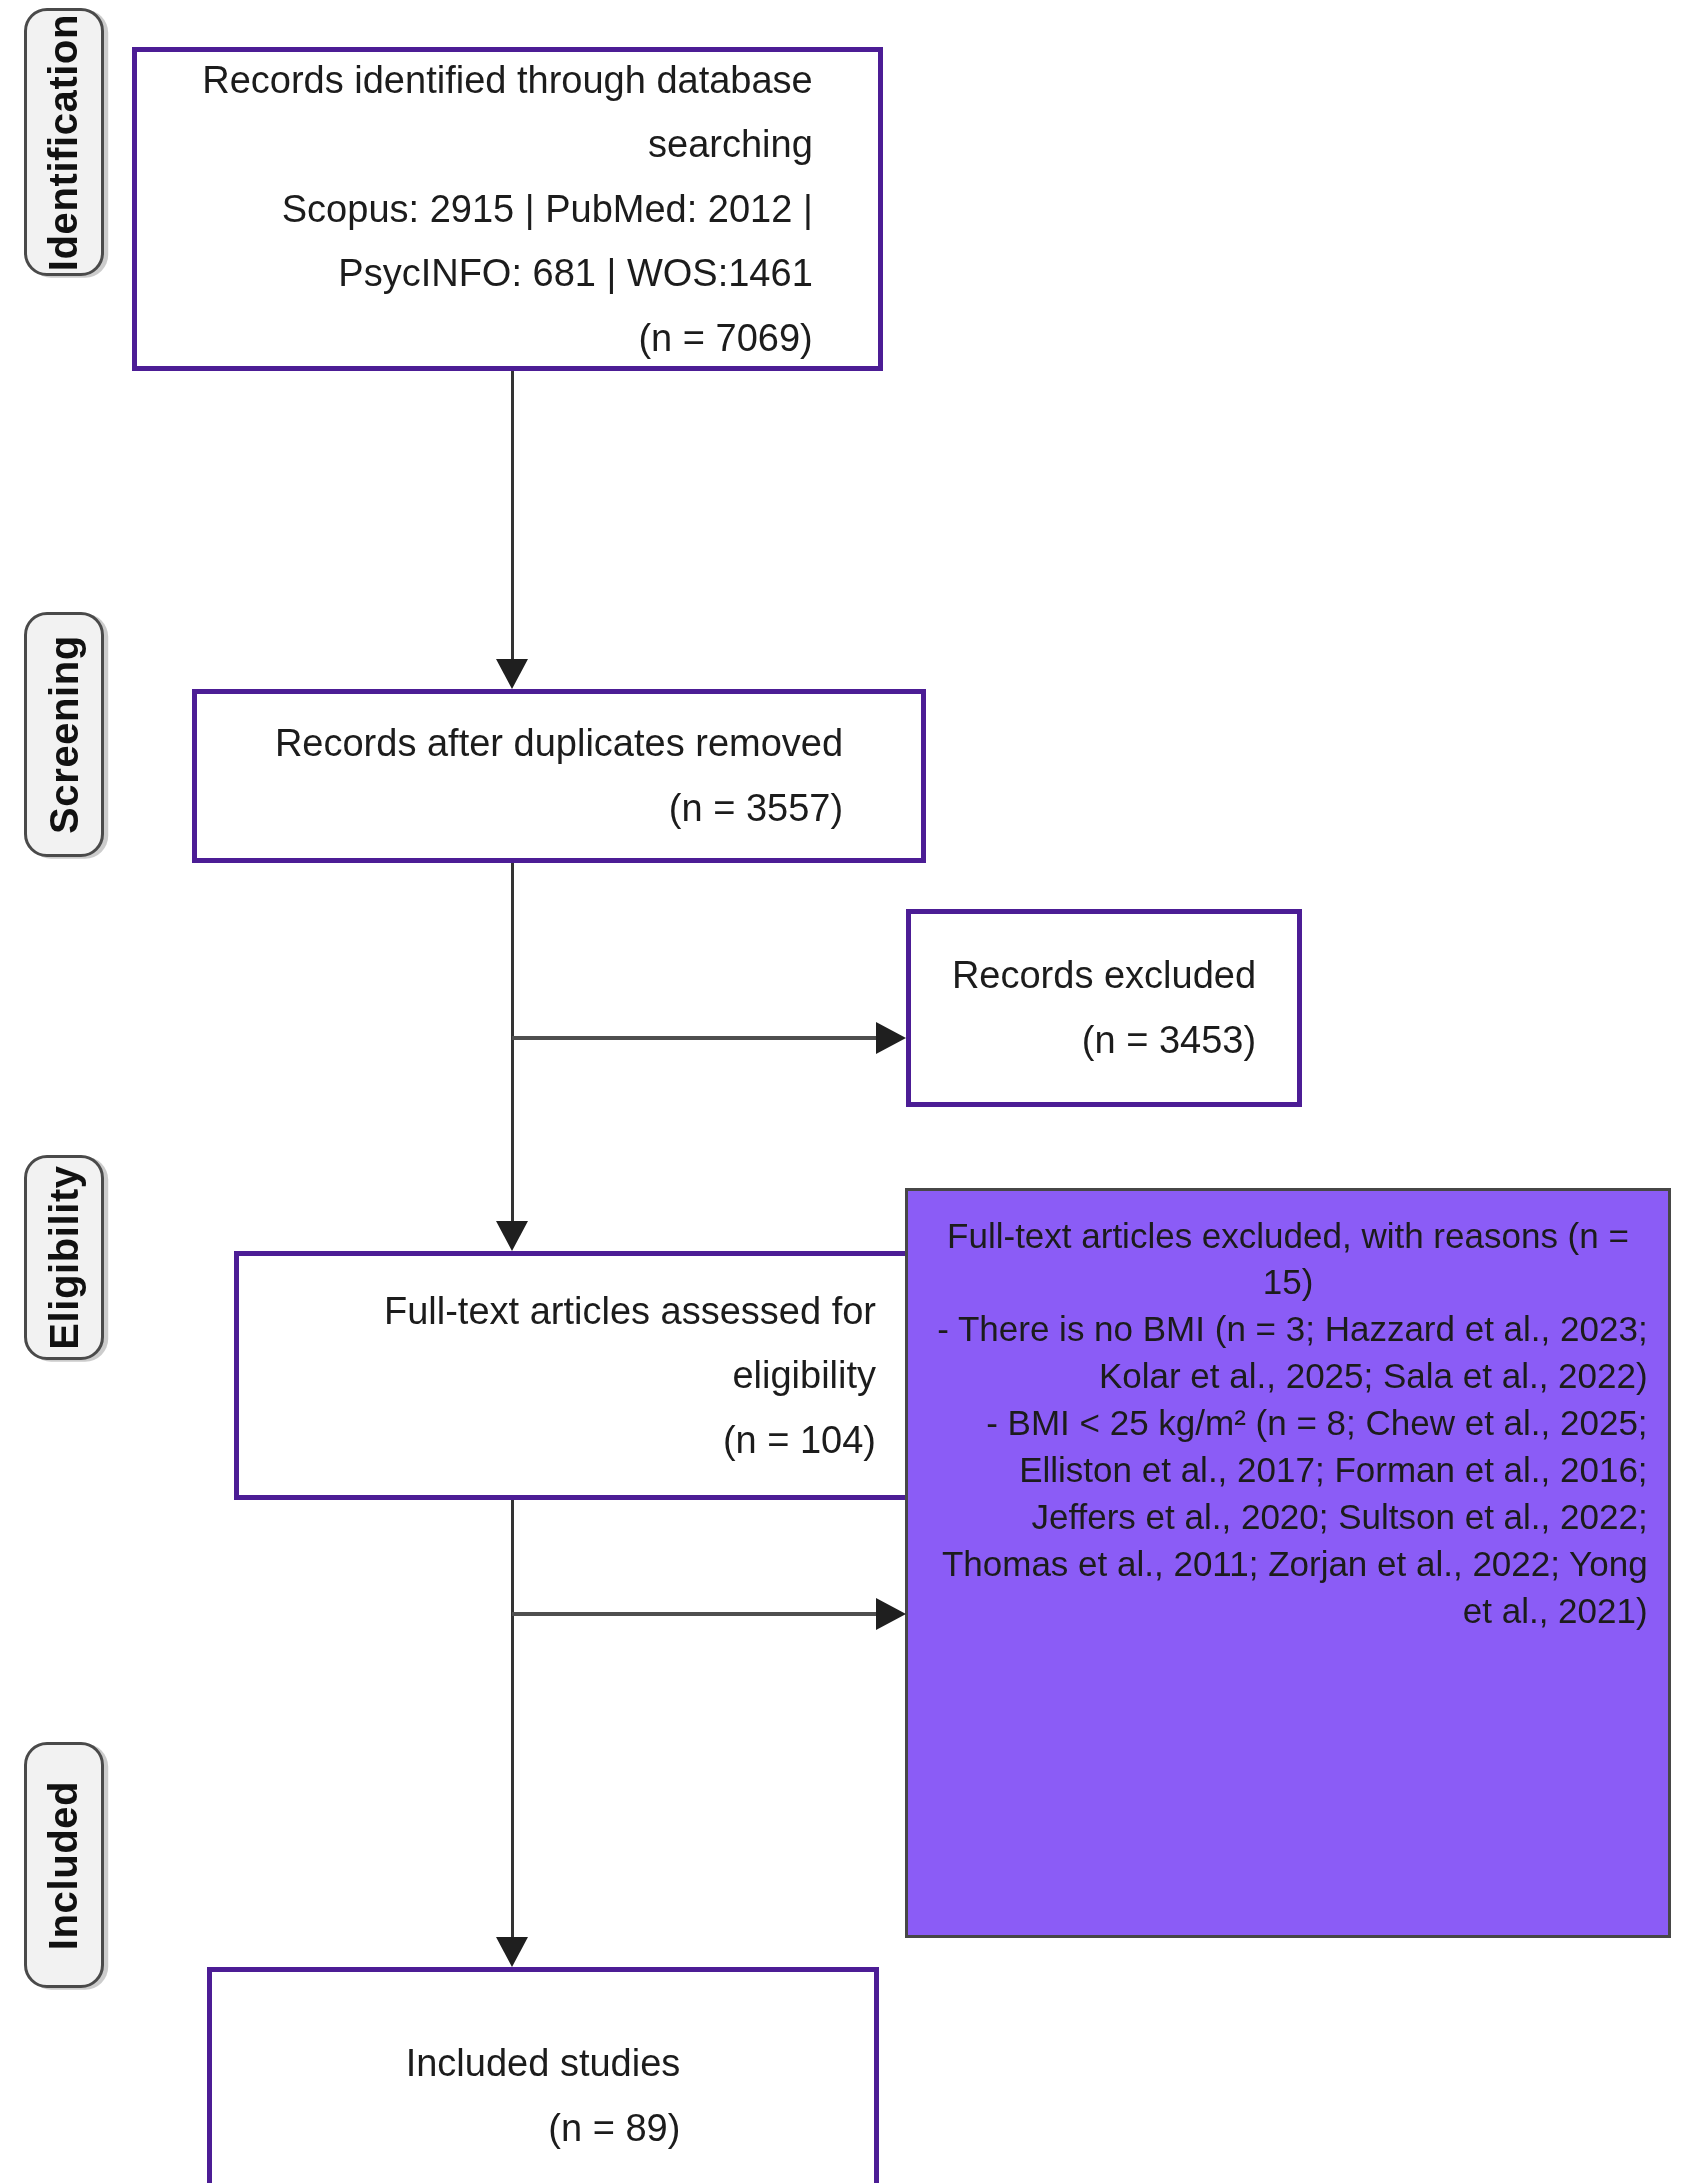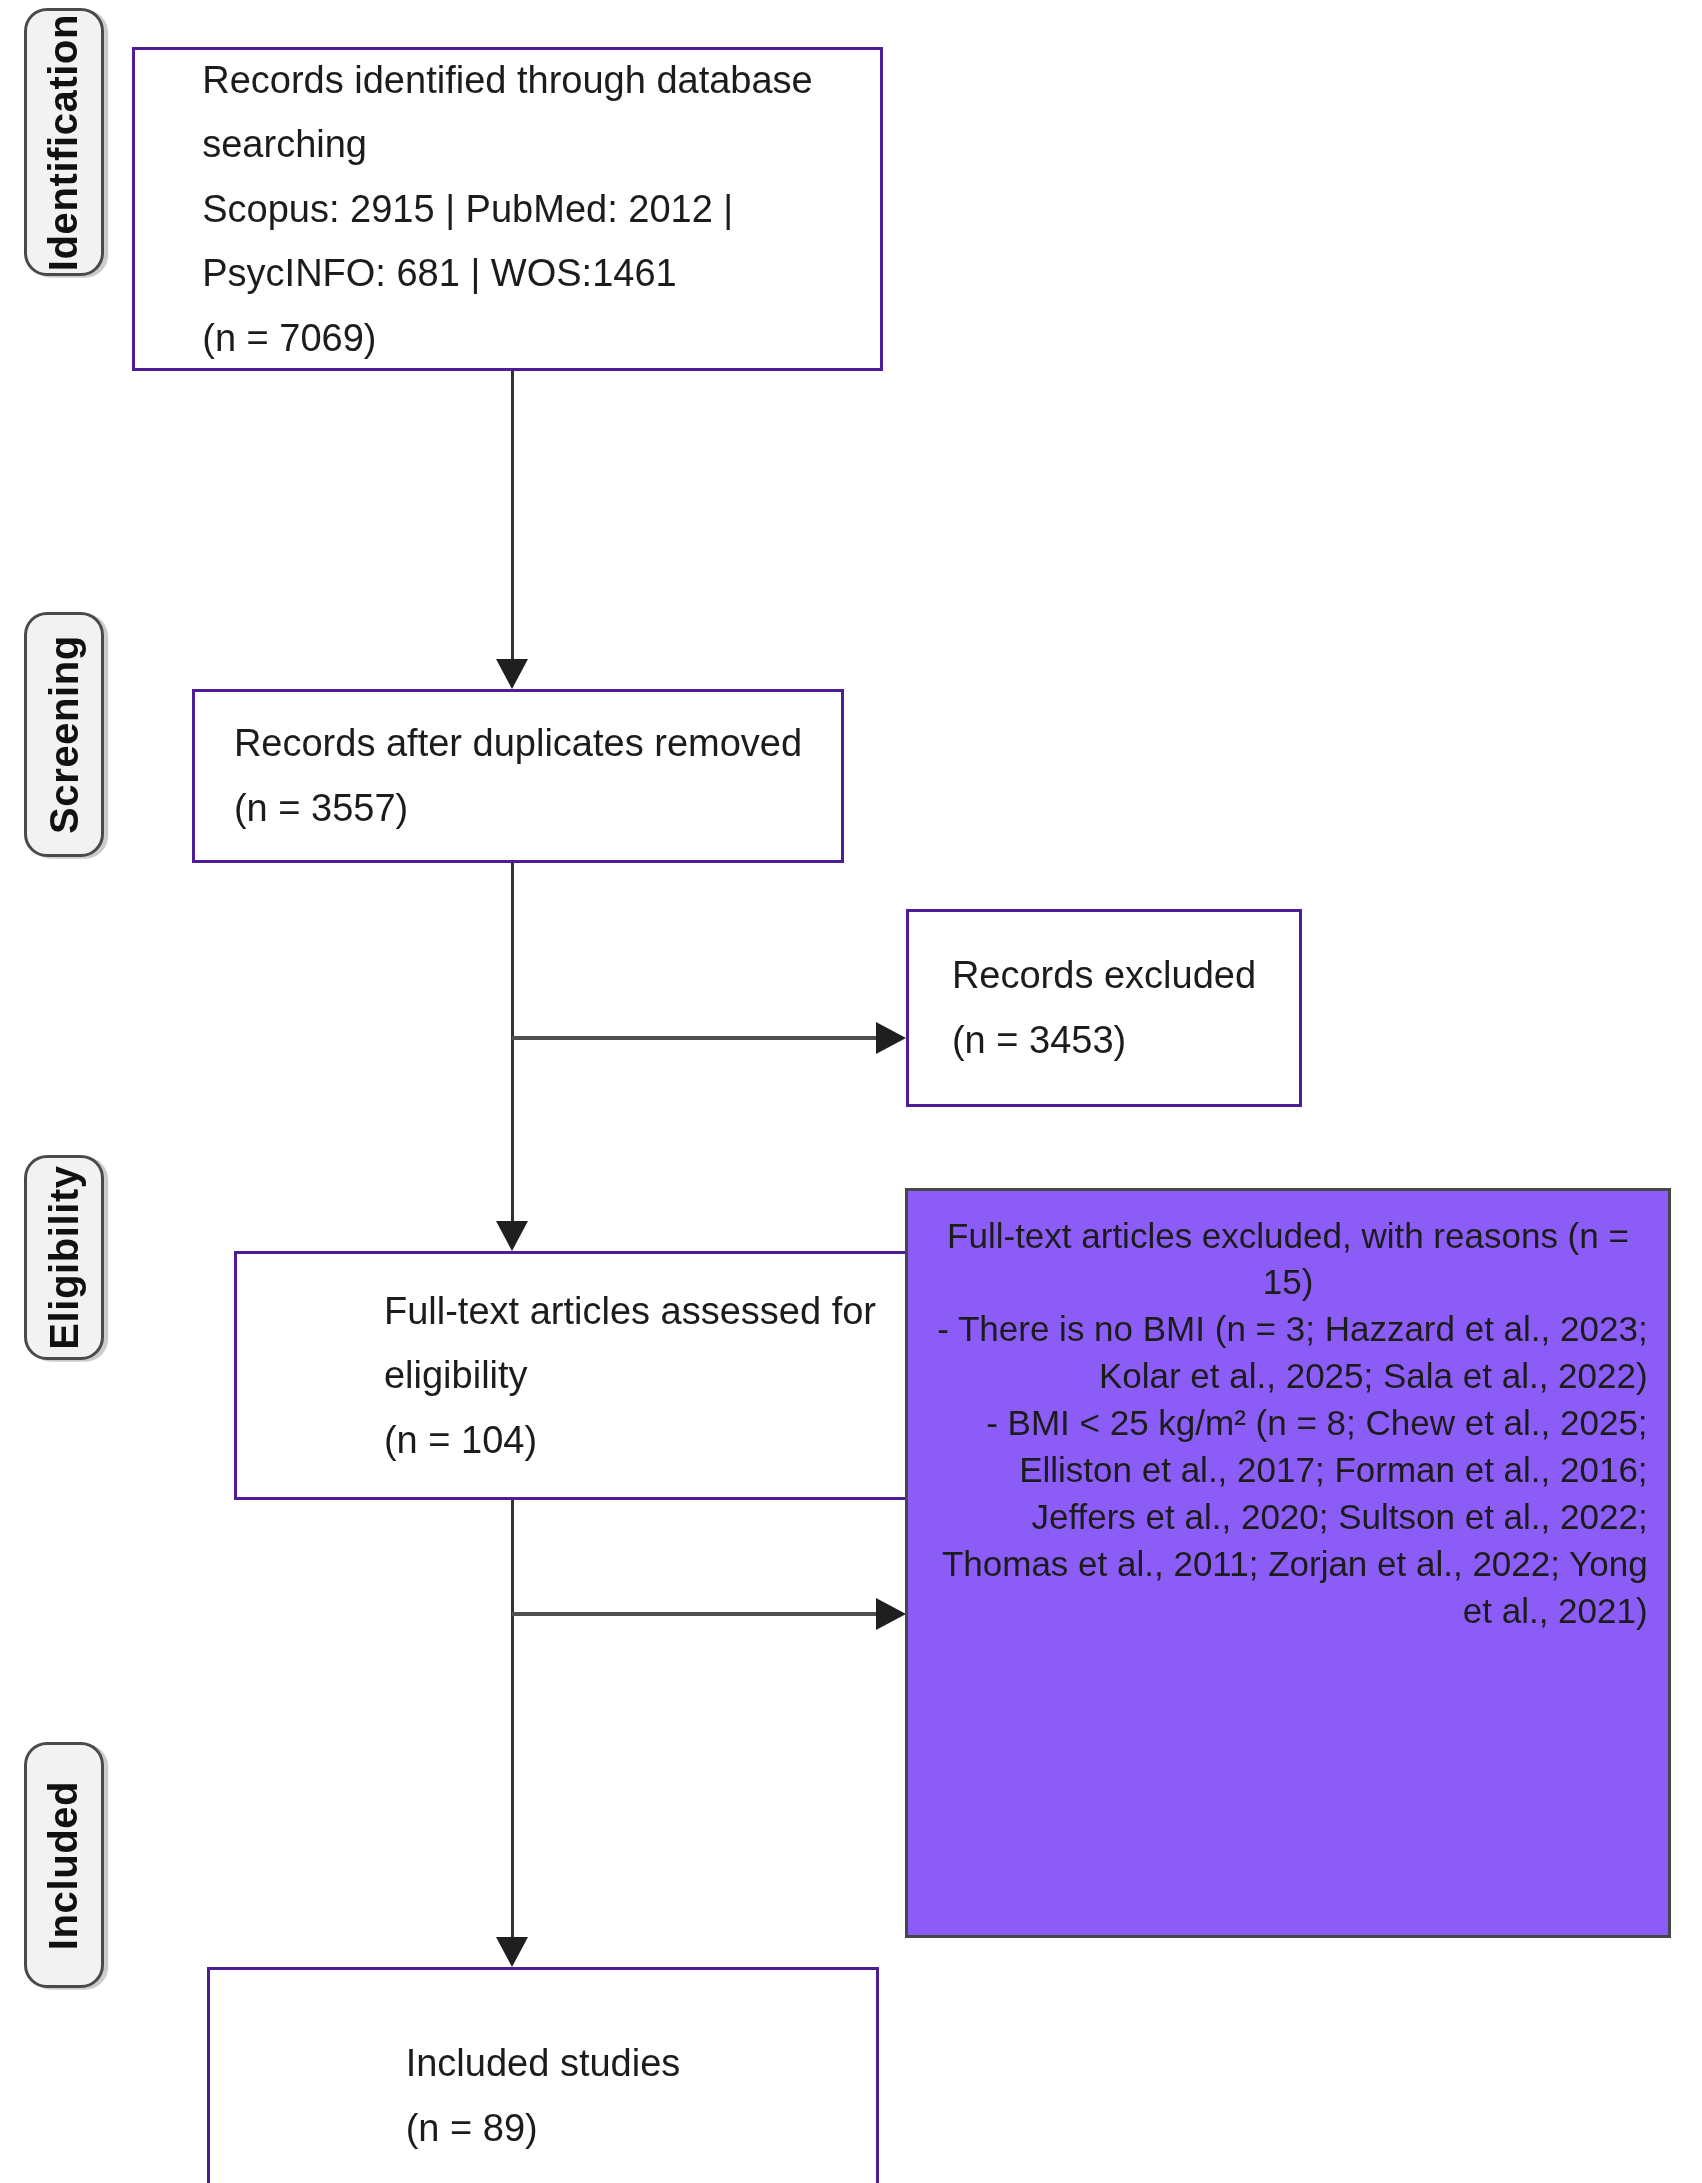--- a/index.html
+++ b/index.html
@@ -27,23 +27,23 @@
     white-space: nowrap;
     font-weight: bold;
     font-size: 40px;
     color: #111;
     letter-spacing: 0.6px;
   }
 
   
   .fbox {
     background: #ffffff;
-    border: 3px solid #4c1d95;
+    border: 5px solid #4c1d95;
     display: flex; align-items: center; justify-content: center;
-    text-align: left;
+    text-align: right;
   }
   .fbox .txt {
     white-space: pre-line;
     font-size: 38px;
     line-height: 1.7;
     padding: 0 18px;
   }
 
   
   .rbox {
@@ -98,21 +98,21 @@
 </div>
 
 <div class="abs fbox" style="left:132px; top:47px; width:751px; height:324px;">
   <div class="txt">Records identified through database
 searching
 Scopus: 2915 | PubMed: 2012 |
 PsycINFO: 681 | WOS:1461
 (n = 7069)</div>
 </div>
 
-<div class="abs fbox" style="left:192px; top:689px; width:652px; height:174px;">
+<div class="abs fbox" style="left:192px; top:689px; width:734px; height:174px;">
   <div class="txt">Records after duplicates removed
 (n = 3557)</div>
 </div>
 
 <div class="abs fbox" style="left:906px; top:909px; width:396px; height:198px;">
   <div class="txt">Records excluded
 (n = 3453)</div>
 </div>
 
 <div class="abs fbox" style="left:192px; top:1251px; width:792px; height:249px;margin-left:42px;">

